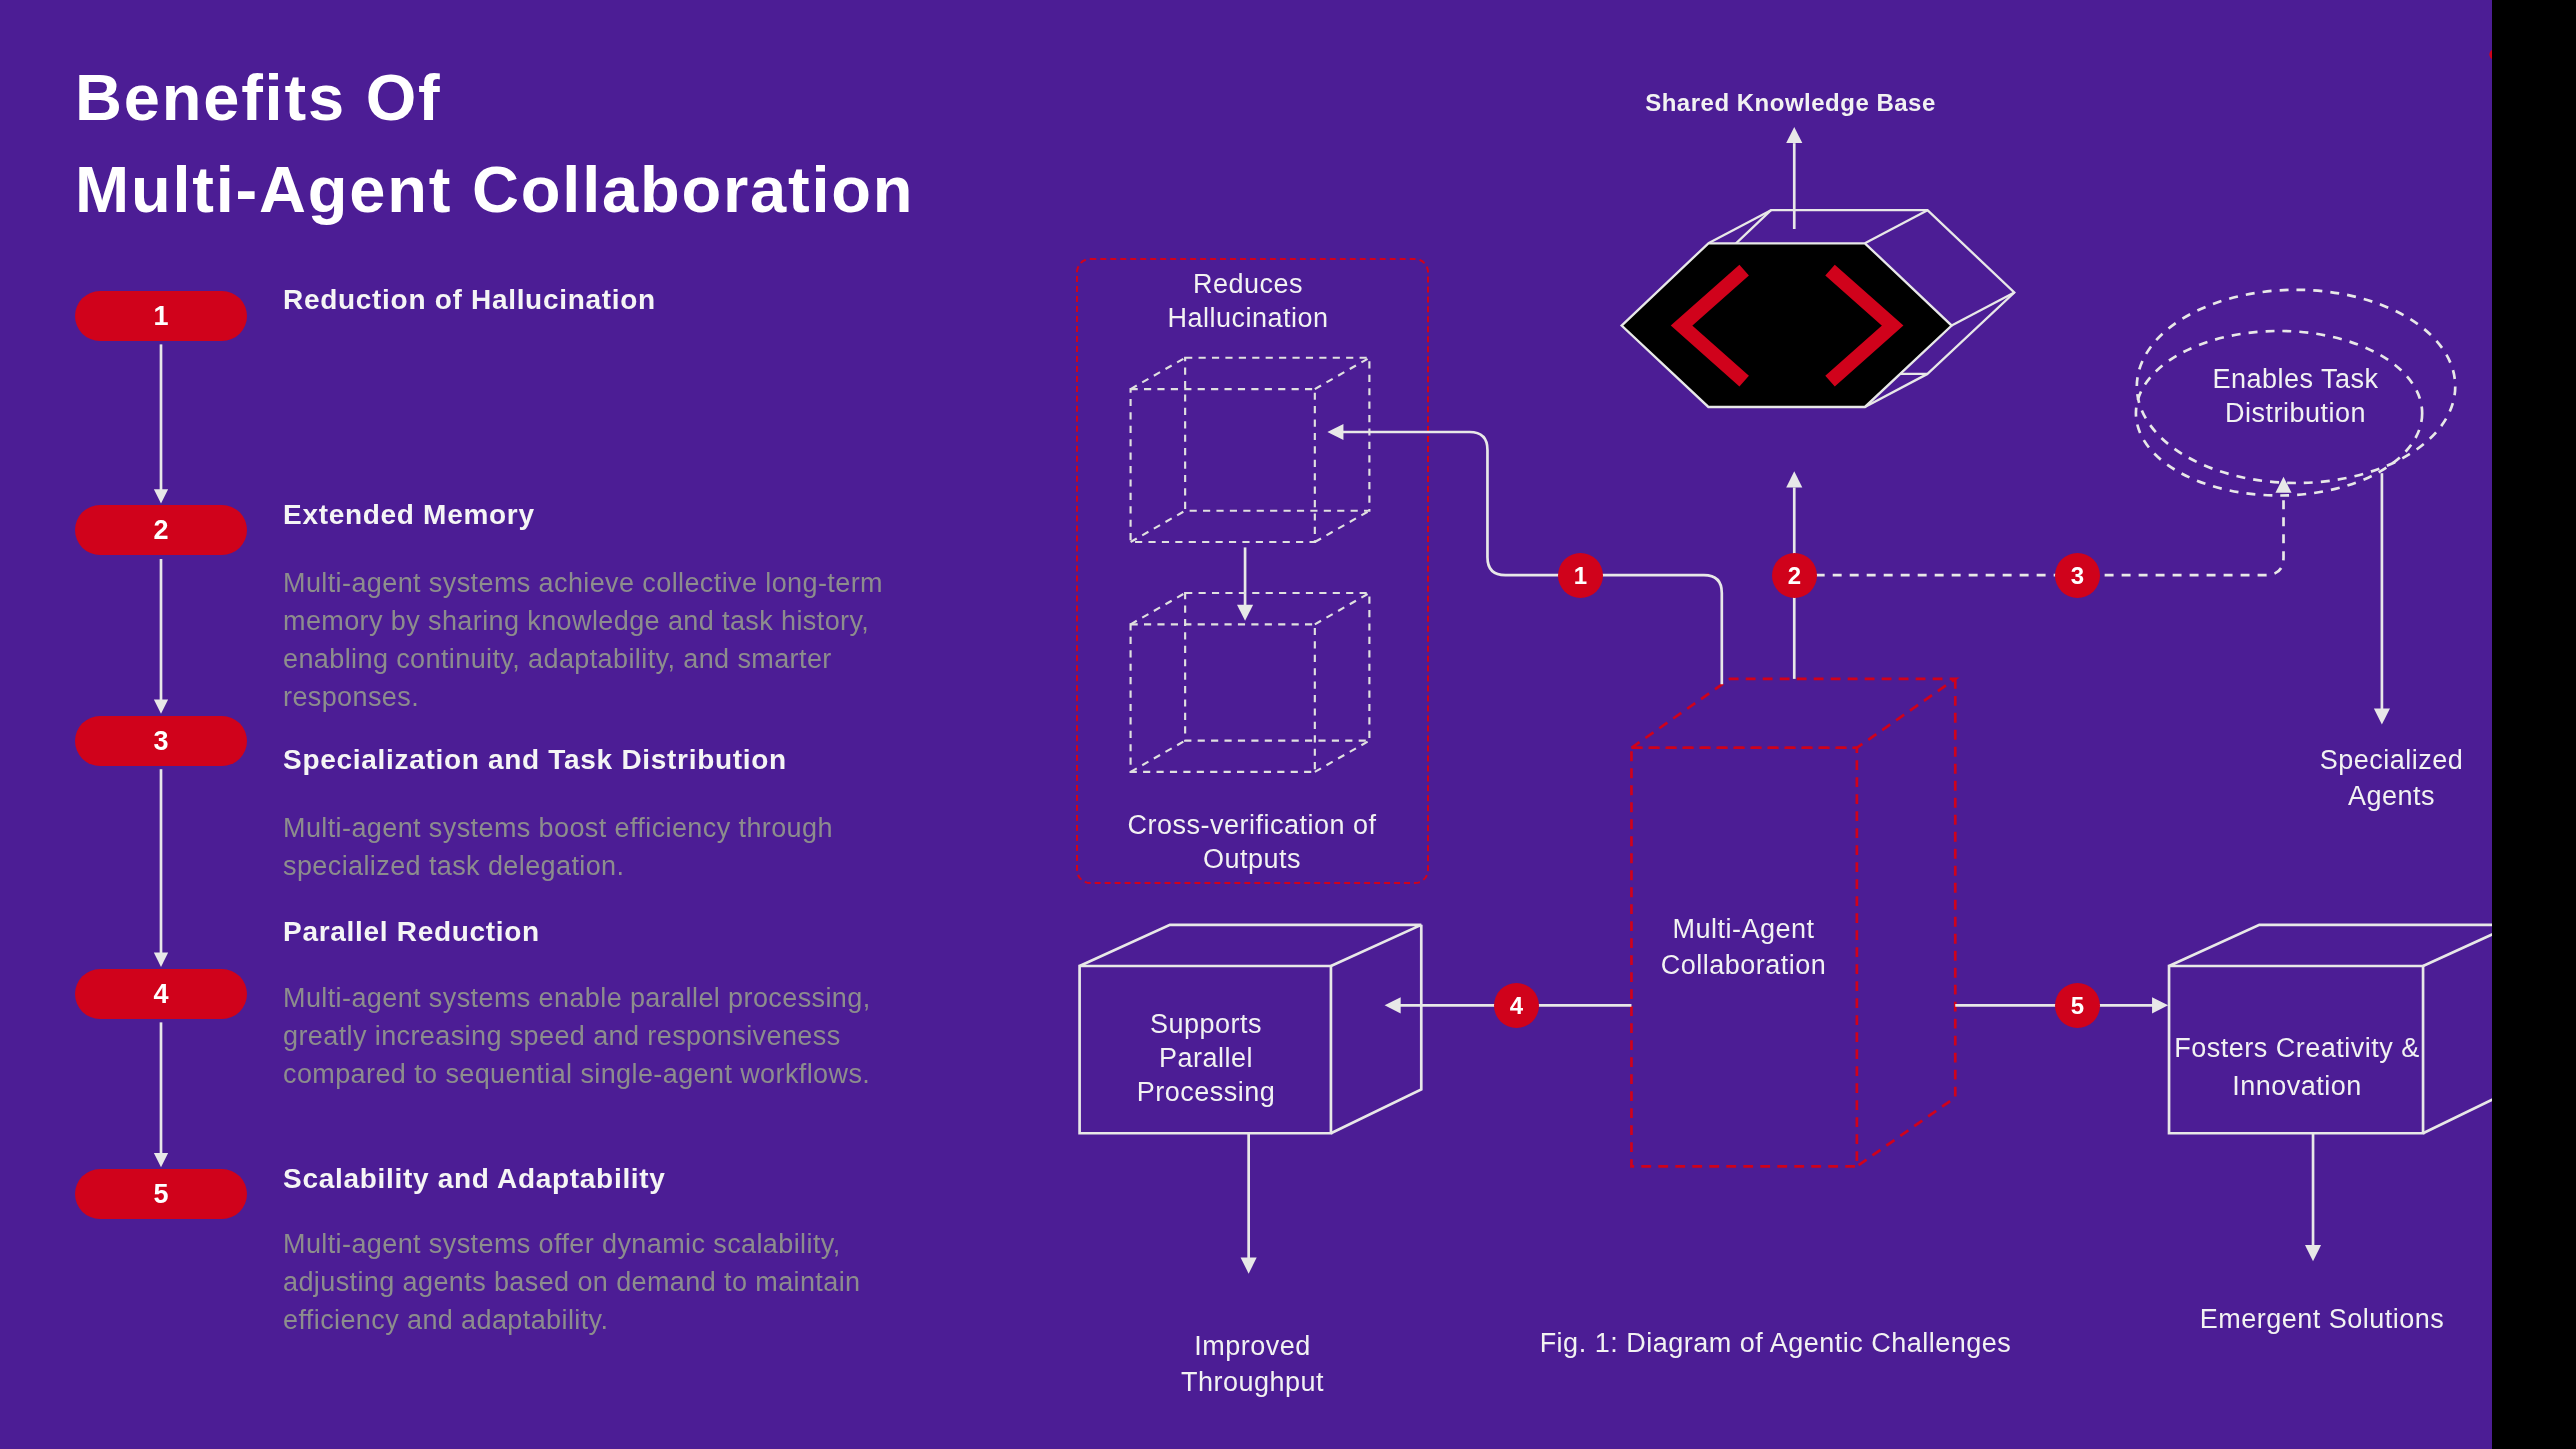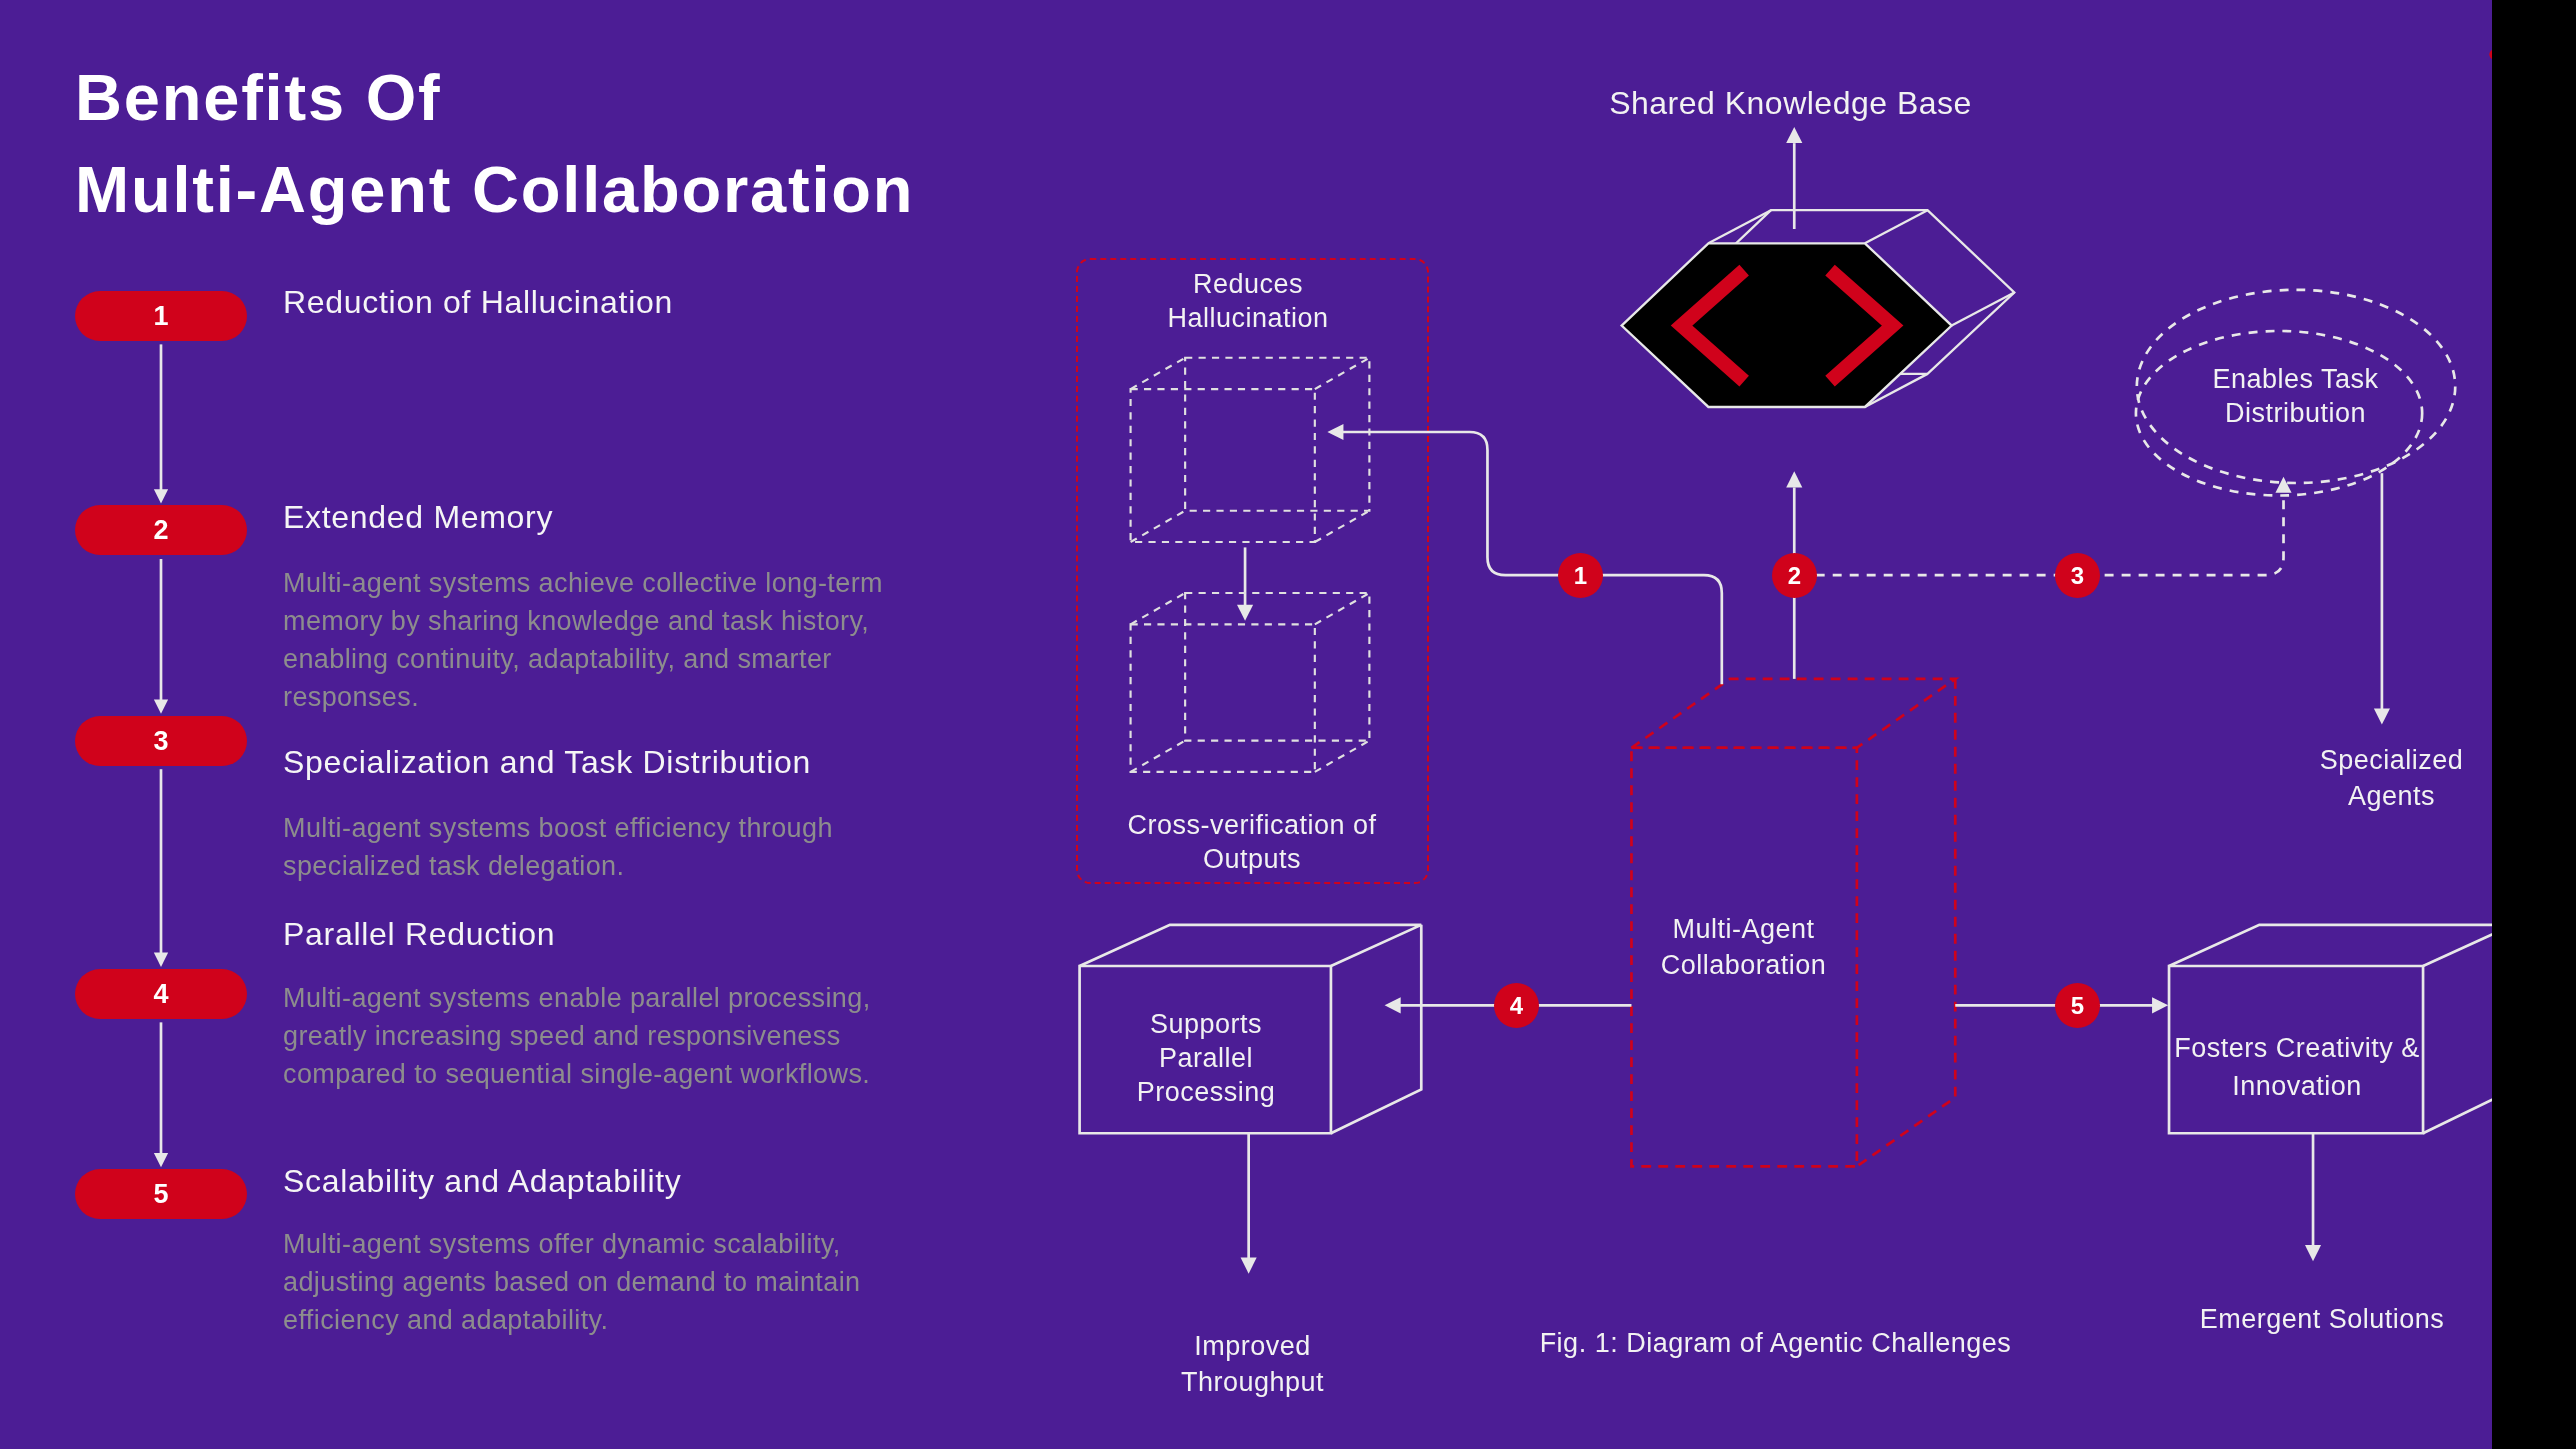--- a/index.html
+++ b/index.html
@@ -6,24 +6,24 @@
   html,body{background:#000}
   .page{position:relative;width:2492px;height:1449px;background:#4c1d95;overflow:hidden;
         font-family:"Liberation Sans","DejaVu Sans",sans-serif;color:#f2f2f2}
   .svg-layer{position:absolute;left:0;top:0;z-index:1}
   .panel-dashed{position:absolute;left:1076px;top:258px;width:353px;height:626px;
         border:2.7px dashed #d0021b;border-radius:14.3px;z-index:0}
   .title{position:absolute;left:75px;top:52px;font-size:65px;font-weight:700;
         letter-spacing:1.8px;line-height:92px;color:#ffffff;z-index:2}
   .pill{position:absolute;left:75px;width:172px;height:50px;background:#d0021b;border-radius:25px;
         display:flex;align-items:center;justify-content:center;font-size:27px;font-weight:700;color:#fff;z-index:2}
-  .b-head{position:absolute;left:283px;font-size:32px;font-weight:400;letter-spacing:0.7px;color:#f5f5f5;z-index:2}
+  .b-head{position:absolute;left:283px;font-size:28px;font-weight:700;letter-spacing:0.7px;color:#f5f5f5;z-index:2}
   .b-desc{position:absolute;left:283px;width:617px;font-size:27px;line-height:38px;letter-spacing:0.4px;color:#8d8d8d;z-index:2}
   .dlabel{position:absolute;text-align:center;font-size:27px;font-weight:500;letter-spacing:0.5px;line-height:34px;color:#f2f2f2;z-index:2}
-  .semib{font-weight:400;font-size:32px}
+  .semib{font-weight:700;font-size:24px}
   .badge{position:absolute;width:45px;height:45px;border-radius:50%;background:#d0021b;
         display:flex;align-items:center;justify-content:center;font-size:24px;font-weight:700;color:#fff;z-index:3}
   
   .ln{stroke:#e8e8e8;stroke-width:3;fill:none}
   .lnd{stroke:#e8e8e8;stroke-width:3;fill:none;stroke-dasharray:10 9}
   .cube{stroke:#e0e0e0;stroke-width:2.4;fill:none;stroke-dasharray:8 7}
   .red-d{stroke:#d0021b;stroke-width:3;fill:none;stroke-dasharray:11 8}
   .fillw{fill:#e8e8e8;stroke:none}
   .hex{stroke:#e8e8e8;stroke-width:2.6;fill:none}
   .hexfront{stroke:#e8e8e8;stroke-width:2.6;fill:#000}

